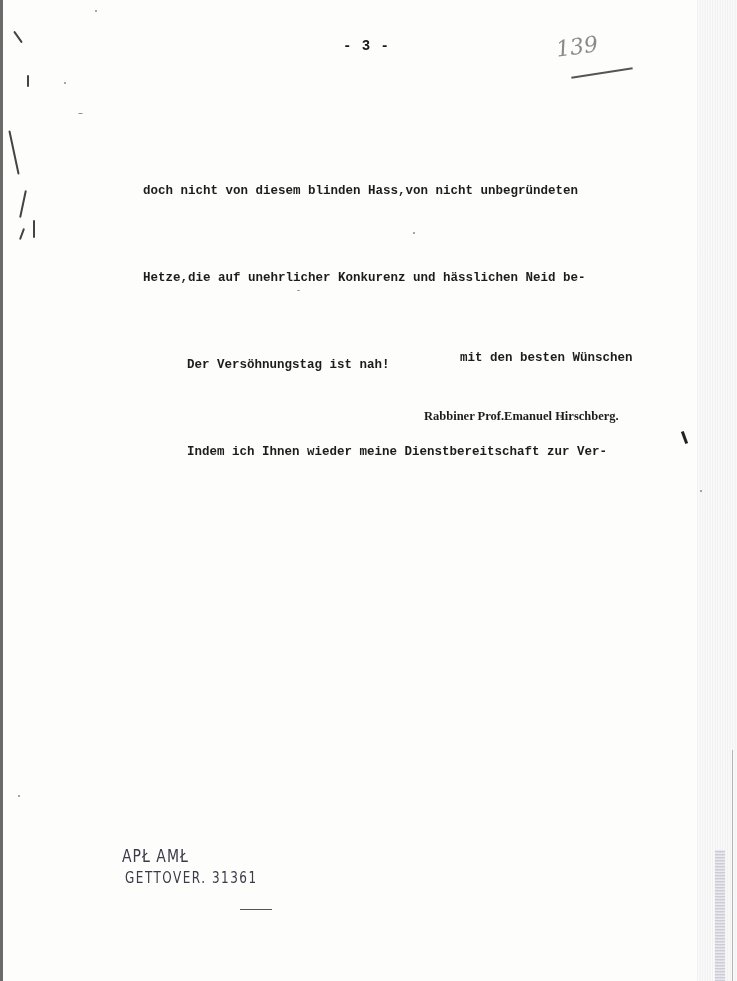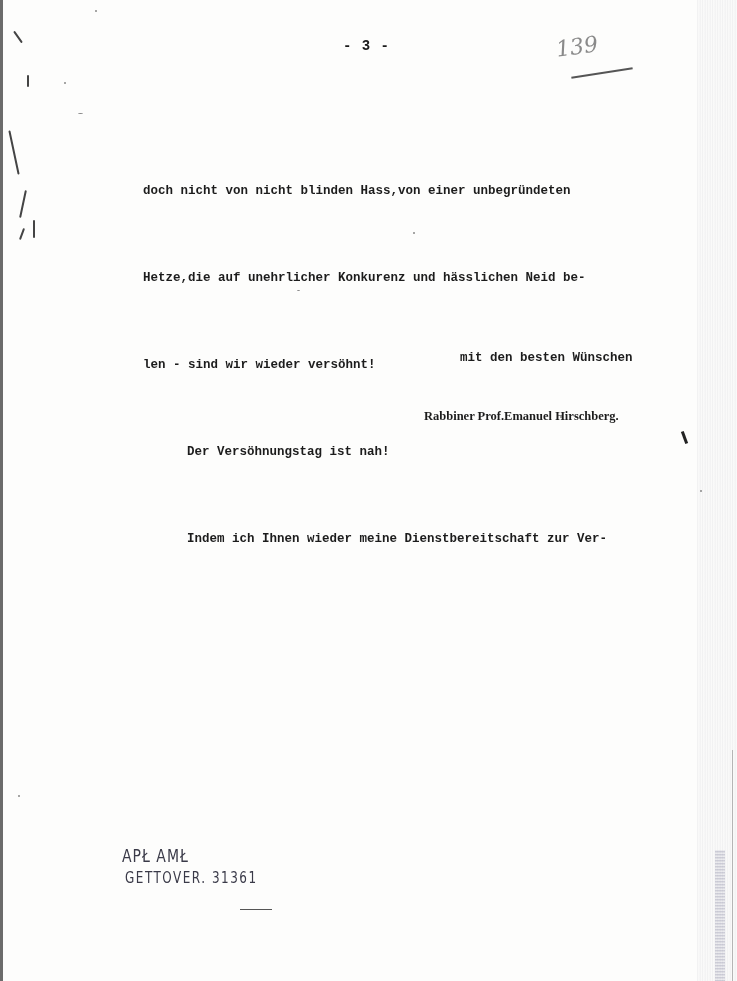--- a/index.html
+++ b/index.html
@@ -161,23 +161,22 @@
   <div class="speck" style="left:297px;top:290px;width:3px;height:1px;"></div>
   <div class="speck" style="left:18px;top:795px;width:2px;height:2px;"></div>
   <div class="speck" style="left:700px;top:490px;width:2px;height:2px;"></div>
   <div class="speck" style="left:560px;top:416px;width:2px;height:2px;"></div>
 
   <div class="page-number">- 3 -</div>
   <div class="folio">139</div>
   <div class="folio-underline"></div>
 
   <div class="body-text">
-    <span class="line">doch nicht von nicht blinden Hass,von einer unbegründeten</span>
+    <span class="line">doch nicht von diesem blinden Hass,von nicht unbegründeten</span>
     <span class="line">Hetze,die auf unehrlicher Konkurenz und hässlichen Neid be-</span>
-    <span class="line">len - sind wir wieder versöhnt!</span>
     <span class="line indent">Der Versöhnungstag ist nah!</span>
     <span class="line indent">Indem ich Ihnen wieder meine Dienstbereitschaft zur Ver-</span>
   </div>
 
   <div class="closing closing-1">mit den besten Wünschen</div>
   <div class="closing closing-3">Rabbiner Prof.Emanuel Hirschberg.</div>
   <div class="tick-mark"></div>
 
   <div class="stamp stamp-1">APŁ AMŁ</div>
   <div class="stamp stamp-2">GETTOVER. 31361</div>

